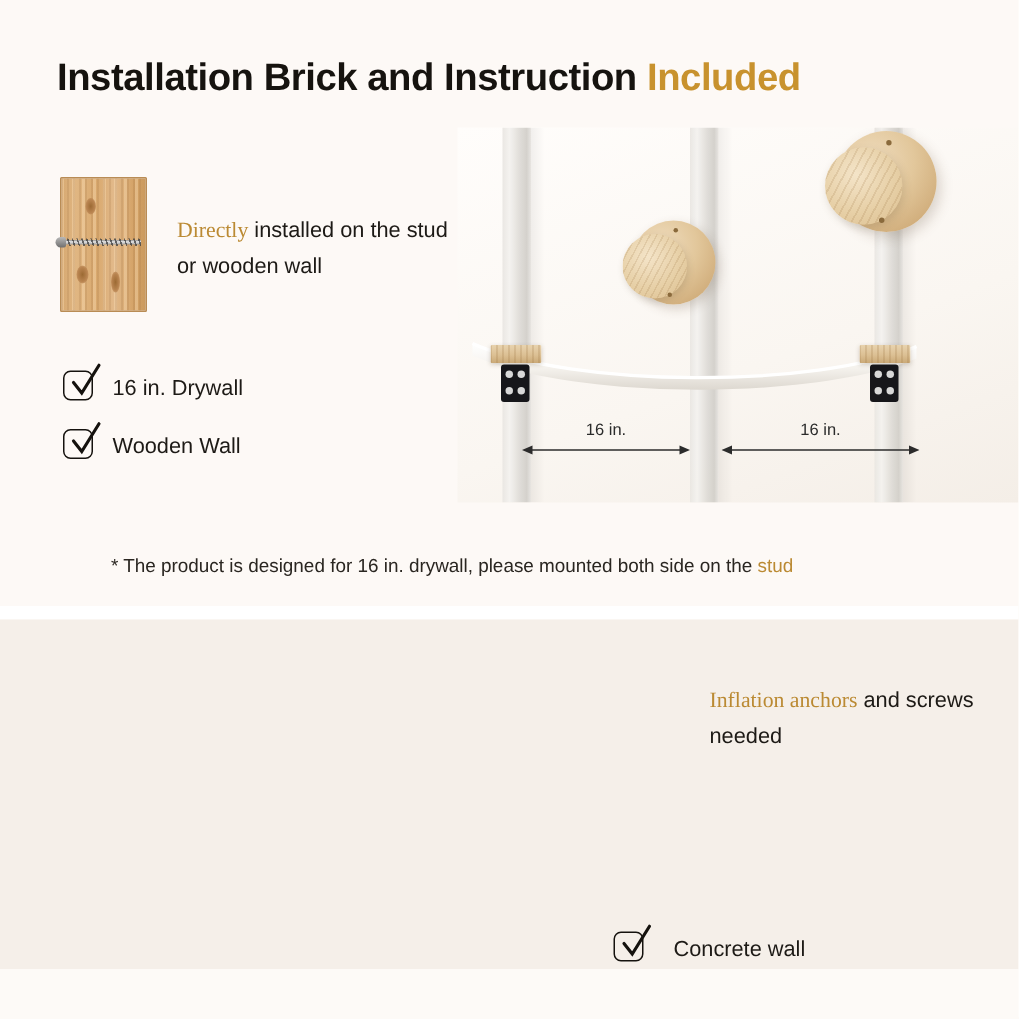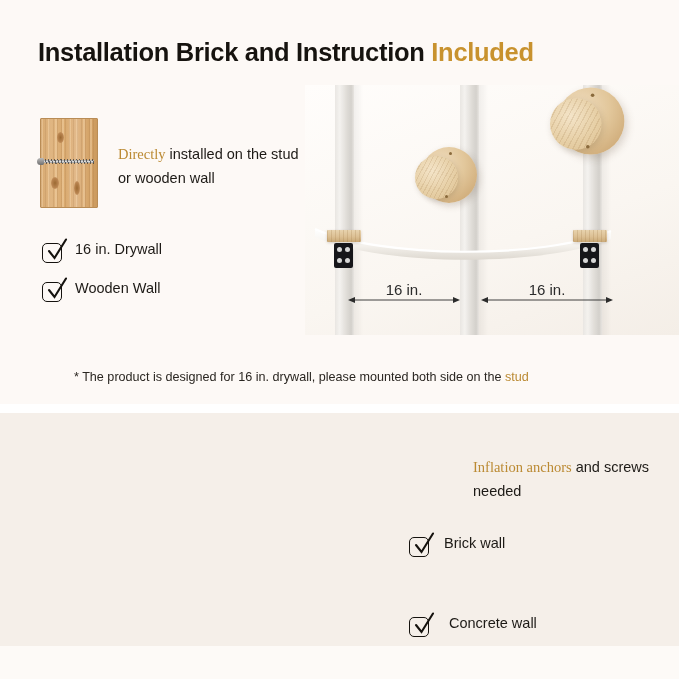--- a/index.html
+++ b/index.html
@@ -96,21 +96,21 @@
     font-size: 14.5px; line-height: 24px;
     color: #1d1a16;
   }
   .body-text .gold { color: #bb8a33; font-family: Liberation Serif, serif; }
   #directly-text { left: 118px; top: 142px; width: 190px; }
   #anchors-text  { left: 473px; top: 455px; width: 200px; }
 
   
   .check-row {
     position: absolute;
-    display: flex; align-items: flex-start;
+    display: flex; align-items: flex-end;
     height: 26px;
   }
   .check-box {
     position: relative;
     width: 22px; height: 22px;
     flex: 0 0 22px;
   }
   .check-box .sq {
     position: absolute; left: 0; top: 2px;
     width: 20px; height: 20px;
@@ -216,21 +216,21 @@
   .bracket .plate i:nth-child(3) { left: 3px;  top: 15px; }
   .bracket .plate i:nth-child(4) { left: 11px; top: 15px; }
   #bracket-left  { left: 22px;  top: 145px; }
   #bracket-right { left: 268px; top: 145px; }
 
   
   .dim { position: absolute; height: 26px; }
   .dim .dlabel {
     position: absolute; left: 0; right: 0; top: 0;
     text-align: center;
-    font-size: 15px; color: #2b2b2b;
+    font-size: 11px; color: #2b2b2b;
   }
   #dim-left  { left: 43px;  top: 196px; width: 112px; }
   #dim-right { left: 176px; top: 196px; width: 132px; }
 </style>
 </head>
 <body>
 
 <div id="page">
 
   <div id="top-section">
@@ -353,29 +353,20 @@
   </div>
 
   <div id="divider-band"></div>
 
   <div id="bottom-section">
 
     <div class="body-text" id="anchors-text" style="top:42px">
       <span class="gold">Inflation anchors</span><span> and screws needed</span>
     </div>
 
-    <div class="check-row" style="left:409px; top:122px">
-      <span class="check-box">
-        <span class="sq"></span>
-        <svg class="tick" viewBox="0 0 24 26">
-          <path d="M5 13 L10.5 20 L22 1.5" fill="none" stroke="#15120e" stroke-width="2.1" stroke-linecap="round"></path>
-        </svg>
-      </span>
-      <span class="check-label" style="margin-left:13px">Brick wall</span>
-    </div>
 
 
     <div class="check-row" style="left:409px; top:202px">
       <span class="check-box">
         <span class="sq"></span>
         <svg class="tick" viewBox="0 0 24 26">
           <path d="M5 13 L10.5 20 L22 1.5" fill="none" stroke="#15120e" stroke-width="2.1" stroke-linecap="round"></path>
         </svg>
       </span>
       <span class="check-label" style="margin-left:18px">Concrete wall</span>

